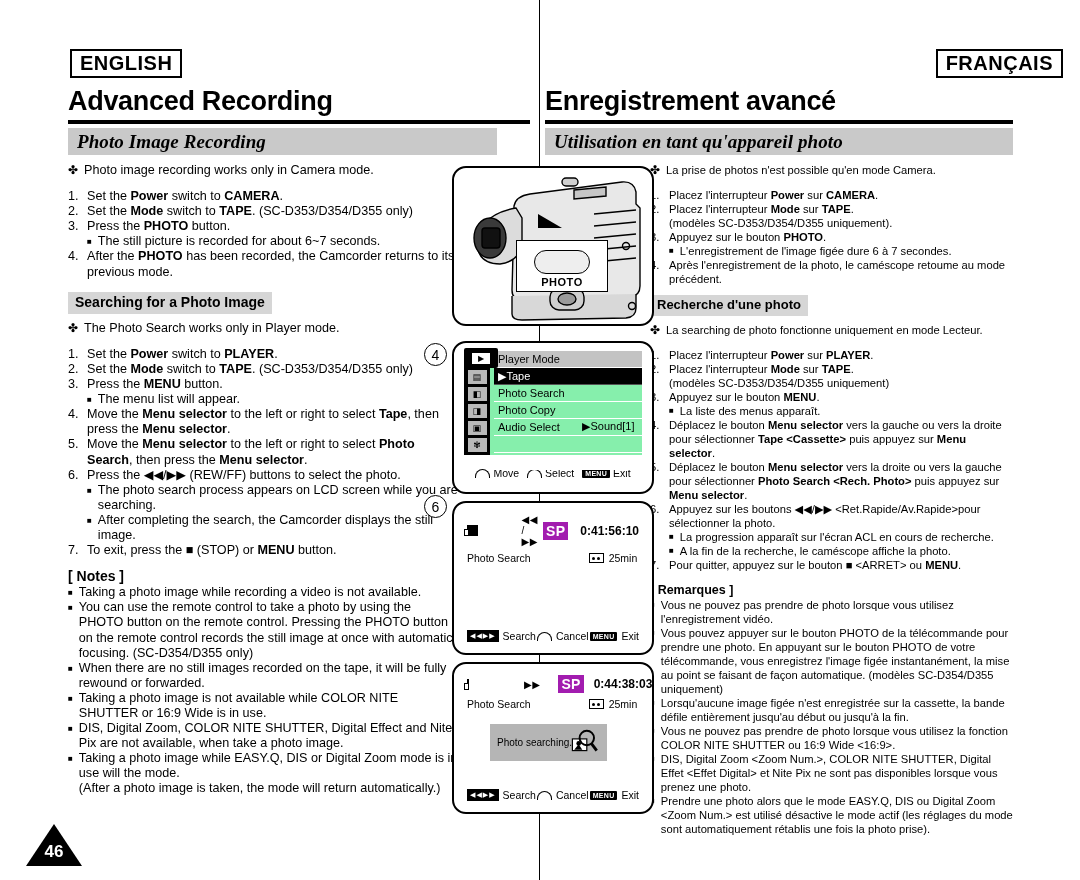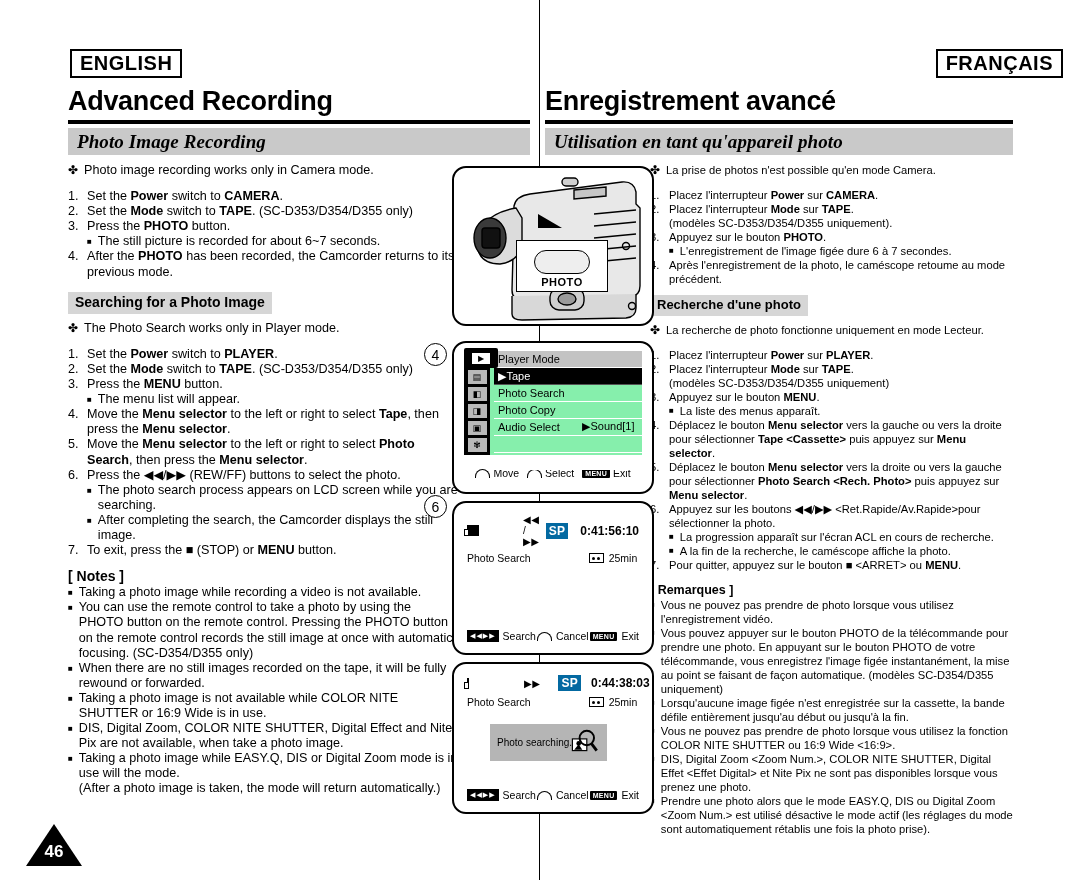--- a/index.html
+++ b/index.html
@@ -52,21 +52,21 @@
     height: 27px;
     display: flex; align-items: center;
   }
   .section-band span {
     font-family: "Liberation Serif", serif;
     font-weight: bold; font-style: italic;
     font-size: 19px;
     padding-left: 9px;
     letter-spacing: 0.1px;
   }
-  #band-en { left: 68px; top: 128px; width: 462px; }
+  #band-en { left: 68px; top: 128px; width: 429px; }
   #band-fr { left: 545px; top: 128px; width: 468px; }
 
   
   .col { position: absolute; }
   #col-en { left: 68px; top: 163px; width: 390px; }
   #col-fr { left: 650px; top: 163px; width: 365px; }
 
   #col-en { font-size: 12.6px; line-height: 15.1px; }
   #col-fr { font-size: 11.2px; line-height: 14px; }
 
@@ -199,21 +199,21 @@
   .lcd-top { display: flex; align-items: center; }
   .batt {
     width: 26px; height: 11px; border: 1.5px solid #000; position: relative; background: #000;
   }
   .batt::before {
     content: ""; position: absolute; left: -4px; top: 3px; width: 3px; height: 5px;
     border: 1.5px solid #000; border-right: none; background: #fff;
   }
   .lcd-ctrl { font-size: 10px; letter-spacing: 0.5px; }
   .sp-badge {
-    background: #0369a1; color: #fff; font-size: 12px; font-weight: bold;
+    background: #a21caf; color: #fff; font-size: 14px; font-weight: bold;
     padding: 1px 3px; letter-spacing: 0.3px;
   }
   .tc { font-size: 12px; font-weight: bold; }
   .lcd-row2 { display: flex; align-items: center; margin-top: 5px; }
   .tape-ic {
     width: 15px; height: 10px; border: 1.5px solid #000;
     display: flex; align-items: center; justify-content: center; gap: 2px;
   }
   .tape-ic i { width: 3px; height: 3px; background: #000; border-radius: 50%; display: block; }
   .searching-box {
@@ -414,21 +414,21 @@
           </ul>
           <li>
             <span class="num">4.</span>
             <span class="txt">Après l'enregistrement de la photo, le caméscope retoume au mode précédent.</span>
           </li>
         </ol>
       </div>
     <div class="subhead">Recherche d'une photo</div>
     <div class="bullet-club">
       <span class="glyph">✤</span>
-      <span>La recherche de photo fonctionne uniquement en mode Lecteur.</span>
+      <span>La searching de photo fonctionne uniquement en mode Lecteur.</span>
     </div>
     <div class="gap"></div>
     <div>
         <ol class="steps">
           <li>
             <span class="num">1.</span>
             <span class="txt">Placez l'interrupteur <b>Power</b> sur <b>PLAYER</b>.</span>
           </li>
           <li>
             <span class="num">2.</span>

